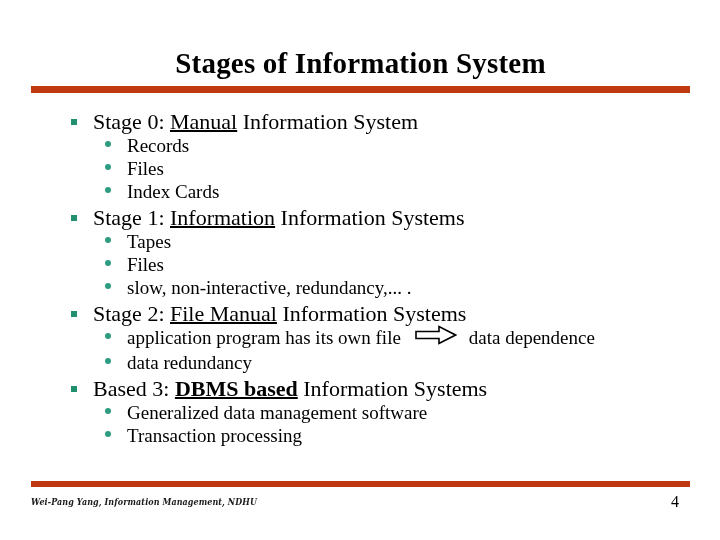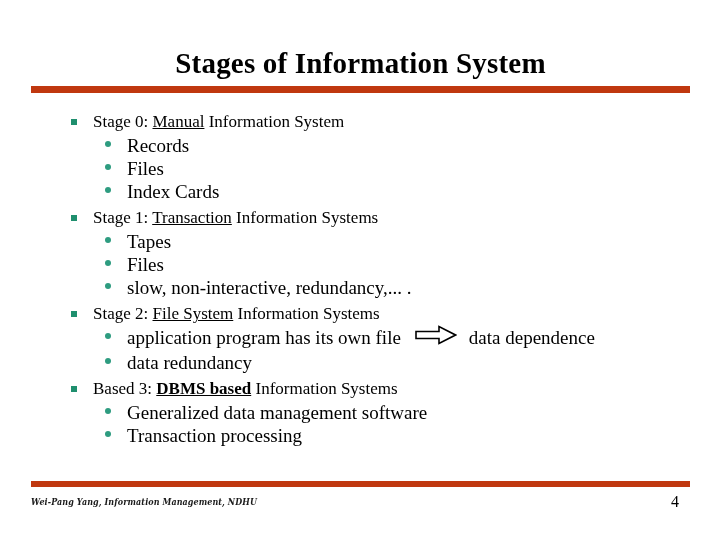--- a/index.html
+++ b/index.html
@@ -63,21 +63,21 @@
     width: 640px;
   }
 
   .group {
     margin-bottom: 3px;
   }
 
   .lvl1 {
     position: relative;
     padding-left: 33px;
-    font-size: 17px;
+    font-size: 22px;
     line-height: 24px;
     color: #000000;
     white-space: nowrap;
   }
   .lvl1 .bullet-sq {
     position: absolute;
     left: 11px;
     top: 9px;
     width: 6px;
     height: 6px;
@@ -174,36 +174,36 @@
       <div class="lvl2">
         <span class="bullet-dot"></span><span>Files</span>
       </div>
       <div class="lvl2">
         <span class="bullet-dot"></span><span>Index Cards</span>
       </div>
     </div>
 
     <div class="group">
       <div class="lvl1">
-        <span class="bullet-sq"></span><span>Stage 1: </span><span class="kw-u">Transaction</span><span> Information Systems</span>
+        <span class="bullet-sq"></span><span>Stage 1: </span><span class="kw-u">Information</span><span> Information Systems</span>
       </div>
       <div class="lvl2">
         <span class="bullet-dot"></span><span>Tapes</span>
       </div>
       <div class="lvl2">
         <span class="bullet-dot"></span><span>Files</span>
       </div>
       <div class="lvl2">
         <span class="bullet-dot"></span><span>slow, non-interactive, redundancy,... .</span>
       </div>
     </div>
 
     <div class="group">
       <div class="lvl1">
-        <span class="bullet-sq"></span><span>Stage 2: </span><span class="kw-u">File System</span><span> Information Systems</span>
+        <span class="bullet-sq"></span><span>Stage 2: </span><span class="kw-u">File Manual</span><span> Information Systems</span>
       </div>
       <div class="lvl2 arrow-line">
         <span class="bullet-dot"></span>
           <span>application program has its own file</span>
           <span class="block-arrow"><svg width="42" height="20" viewBox="0 0 42 20">
               <polygon points="1,6.5 24,6.5 24,1.5 40.5,10 24,18.5 24,13.5 1,13.5" fill="#ffffff" stroke="#000000" stroke-width="1.6" stroke-linejoin="miter"></polygon>
             </svg></span>
           <span>data dependence</span>
       </div>
       <div class="lvl2">

